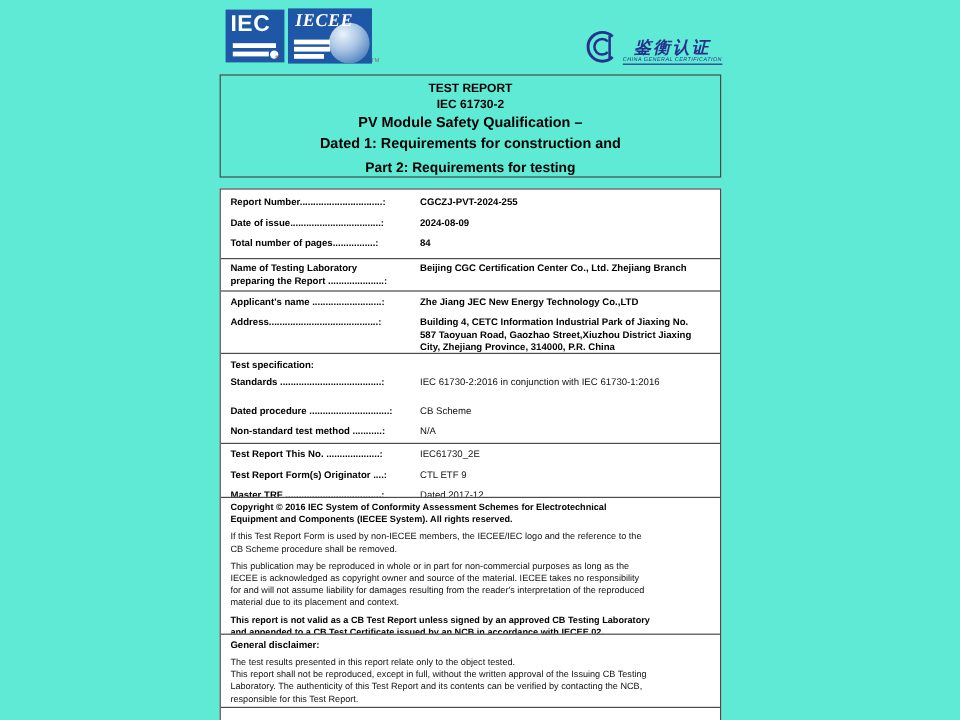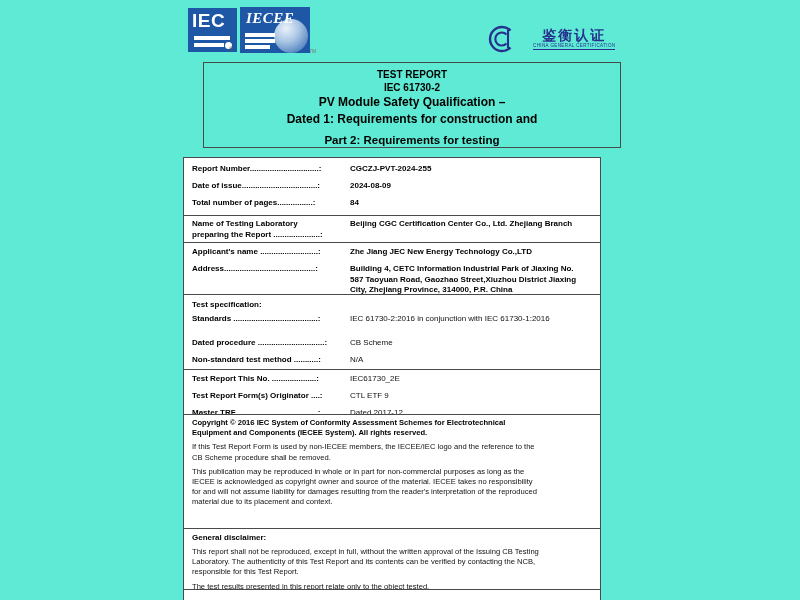--- a/index.html
+++ b/index.html
@@ -19,29 +19,29 @@
         font-family:"Liberation Serif",serif;font-size:15px;letter-spacing:0.5px;z-index:3;}
   .globe{position:absolute;right:2px;top:12px;width:34px;height:34px;border-radius:50%;
         background:radial-gradient(circle at 35% 28%,#eaf2fa 0%,#aac6e4 40%,#5d8cc4 75%,#3f6ea9 100%);z-index:1;}
   .iecee-stripe{position:absolute;left:5px;height:3.5px;background:#fff;z-index:2;}
   .s1{top:26px;width:30px;} .s2{top:32px;width:30px;} .s3{top:38px;width:25px;}
   .tm-mark{position:absolute;left:309px;top:48px;font-size:5px;color:#777;}
 
   .resp-text{position:absolute;left:340px;top:7px;width:248px;text-align:right;
         font-size:9px;font-weight:bold;color:#000;}
 
-  .cgc-logo{position:absolute;left:486px;top:24px;display:flex;align-items:flex-start;gap:17px;}
+  .cgc-logo{position:absolute;left:486px;top:24px;display:flex;align-items:flex-end;gap:3px;font-style:italic;}
   .cgc-col{display:flex;flex-direction:column;align-items:center;margin-top:3px;}
   .cgc-cn{font-size:14px;font-weight:bold;color:#26308d;letter-spacing:2px;line-height:16px;}
   .cgc-en{font-size:4.5px;color:#26308d;border-bottom:1px solid #26308d;padding-bottom:1px;
         letter-spacing:0.4px;white-space:nowrap;}
 
   
   .title-box{position:absolute;left:183px;top:62px;width:418px;height:86px;border:1px solid #4a4a4a;
-        box-sizing:border-box;text-align:center;color:#000;margin-left:20px;}
+        box-sizing:border-box;text-align:center;color:#000;}
   .t-small{font-size:10px;font-weight:bold;line-height:13px;}
   .t-first{margin-top:5px;}
   .t-big{font-size:12px;font-weight:bold;line-height:17px;}
   .t-last{margin-top:4px;font-size:11.5px;}
 
   
   .main-table{position:absolute;left:183px;top:157px;width:418px;height:480px;
         border:1px solid #4a4a4a;box-sizing:border-box;background:#fff;}
   .trow{box-sizing:border-box;overflow:hidden;padding:4px 8px 0 8px;}
   .trow + .trow{border-top:1px solid #4a4a4a;}
@@ -181,27 +181,29 @@
 
     <div class="trow r-f">
       <p class="para b">Copyright © 2016 IEC System of Conformity Assessment Schemes for Electrotechnical
 Equipment and Components (IECEE System). All rights reserved.</p>
       <p class="para">If this Test Report Form is used by non-IECEE members, the IECEE/IEC logo and the reference to the
 CB Scheme procedure shall be removed.</p>
       <p class="para">This publication may be reproduced in whole or in part for non-commercial purposes as long as the
 IECEE is acknowledged as copyright owner and source of the material. IECEE takes no responsibility
 for and will not assume liability for damages resulting from the reader's interpretation of the reproduced
 material due to its placement and context.</p>
+      <p class="para b">This report is not valid as a CB Test Report unless signed by an approved CB Testing Laboratory
+and appended to a CB Test Certificate issued by an NCB in accordance with IECEE 02.</p>
     </div>
 
     <div class="trow r-g">
       <div class="heading">General disclaimer:</div>
       <div class="gap4"></div>
+      <p class="para" style="margin-bottom:0;">The test results presented in this report relate only to the object tested.</p>
       <p class="para">This report shall not be reproduced, except in full, without the written approval of the Issuing CB Testing
 Laboratory. The authenticity of this Test Report and its contents can be verified by contacting the NCB,
 responsible for this Test Report.</p>
-      <p class="para" style="margin-bottom:0;">The test results presented in this report relate only to the object tested.</p>
     </div>
 
     <div class="trow r-h"></div>
 
   </div>
 </div>
 
 </body></html>

